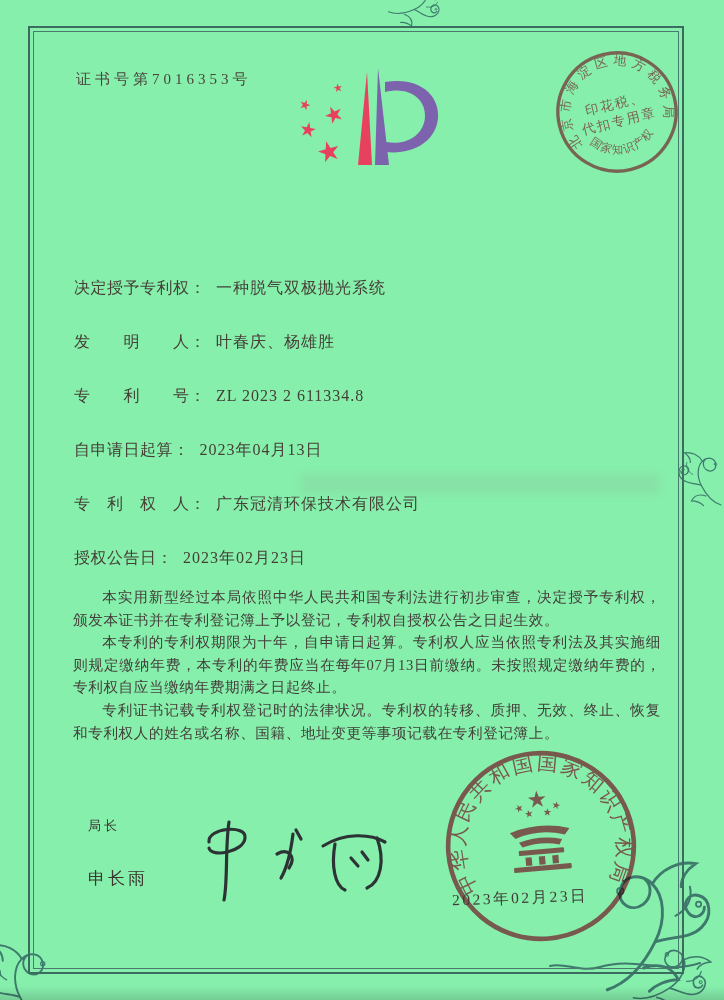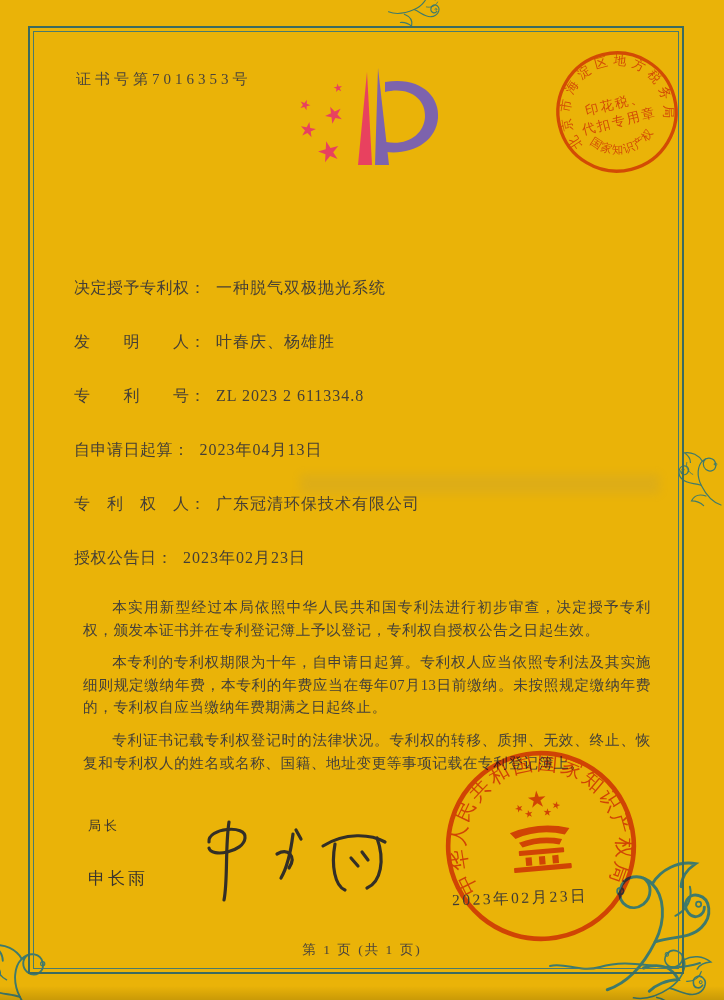--- a/index.html
+++ b/index.html
@@ -1,33 +1,33 @@
 <!DOCTYPE html>
 <html><head>
 <meta charset="utf-8">
 <style>
   html,body{margin:0;padding:0;background:#e8e6e1;}
   .page{
     position:relative;width:724px;height:1000px;margin:0 auto;
-    background:#eab308;overflow:hidden;
+    background:#86efac;overflow:hidden;
     font-family:"Liberation Serif","DejaVu Serif",serif;color:#3a352e;
   }
   .frame{position:absolute;left:28px;top:26px;width:652px;height:944px;
     border:2px solid #3c6b5f;}
   .frame::after{content:'';position:absolute;inset:3px;border:1px solid #4a7a6d;}
   .cert-no{position:absolute;left:76px;top:70px;font-size:15px;letter-spacing:4px;color:#4a443c;}
   .logo{position:absolute;left:272px;top:60px;width:180px;height:125px;}
   .title{position:absolute;left:0;right:0;top:186px;text-align:center;
     font-size:37px;font-weight:600;letter-spacing:11px;color:#2e2a25;}
   .fields{position:absolute;left:74px;top:278px;width:570px;}
   .field-row{height:54px;font-size:16px;color:#453f36;}
   .field-row .lab{letter-spacing:0.5px;}
   .field-row .val{margin-left:10px;letter-spacing:1px;}
   .paras{position:absolute;left:73px;top:586px;width:588px;}
-  .paras p{margin:10px;text-indent:2em;font-size:14.6px;line-height:22.6px;
+  .paras p{margin:0;text-indent:2em;font-size:14.6px;line-height:22.6px;
     text-align:justify;letter-spacing:0.6px;color:#44403a;}
   .officer-title{position:absolute;left:88px;top:817px;font-size:13px;letter-spacing:3px;text-align:right;}
   .officer-name{position:absolute;left:88px;top:867px;font-size:17px;letter-spacing:3px;}
   .signature{position:absolute;left:195px;top:808px;width:215px;height:100px;}
   .stamp-top{position:absolute;left:553px;top:48px;width:128px;height:128px;
     transform:rotate(-14deg);opacity:.82;mix-blend-mode:multiply;}
   .seal-bottom{position:absolute;left:443px;top:748px;width:196px;height:196px;
     transform:rotate(-5deg);opacity:.88;mix-blend-mode:multiply;}
   .seal-date{position:absolute;left:452px;top:888px;font-size:15.5px;letter-spacing:2.5px;
     color:#3f3b35;transform:rotate(-2deg);}
@@ -163,16 +163,15 @@
       <rect x="73" y="98" width="44" height="5" rx="1"></rect>
       <rect x="79" y="105" width="6" height="8"></rect>
       <rect x="92" y="105" width="6" height="8"></rect>
       <rect x="105" y="105" width="6" height="8"></rect>
       <rect x="67" y="114" width="56" height="5" rx="1"></rect>
     </g>
   </svg>
 
   <div class="seal-date">2023年02月23日</div>
 
-  <div class="page-footer">第 1 页 (共 1 页)</div>
 
   <div class="photo-edge"></div>
 </div>
 
 </body></html>

